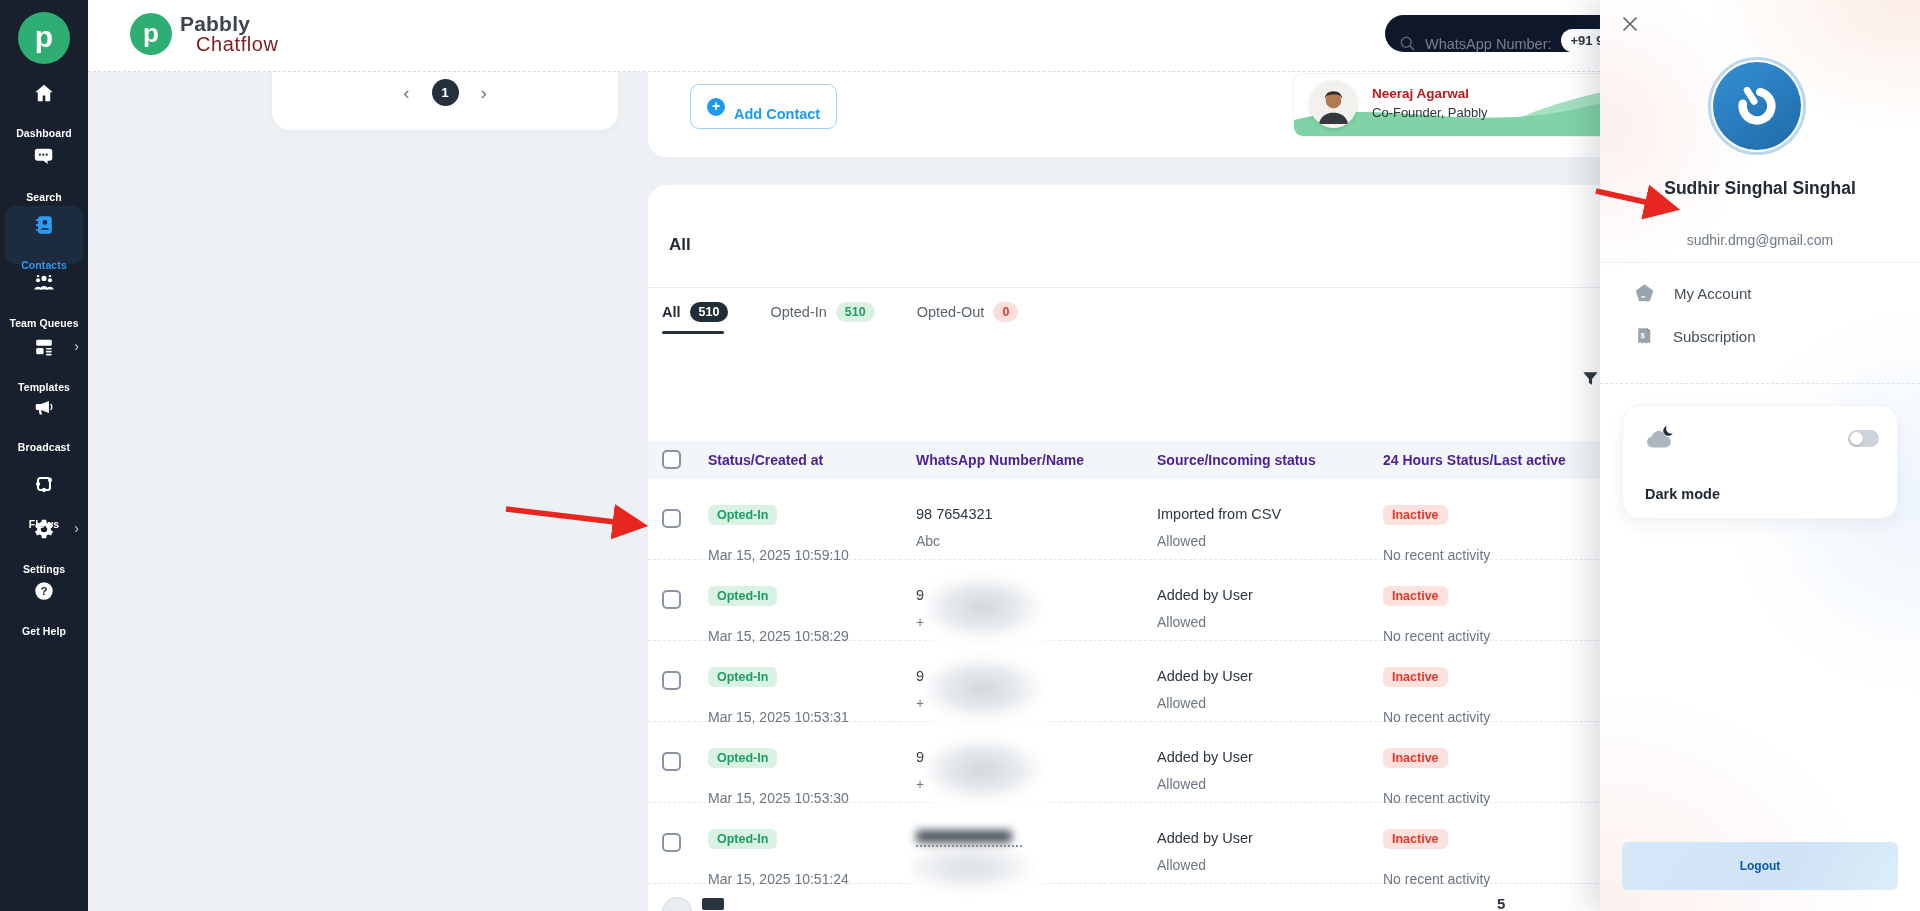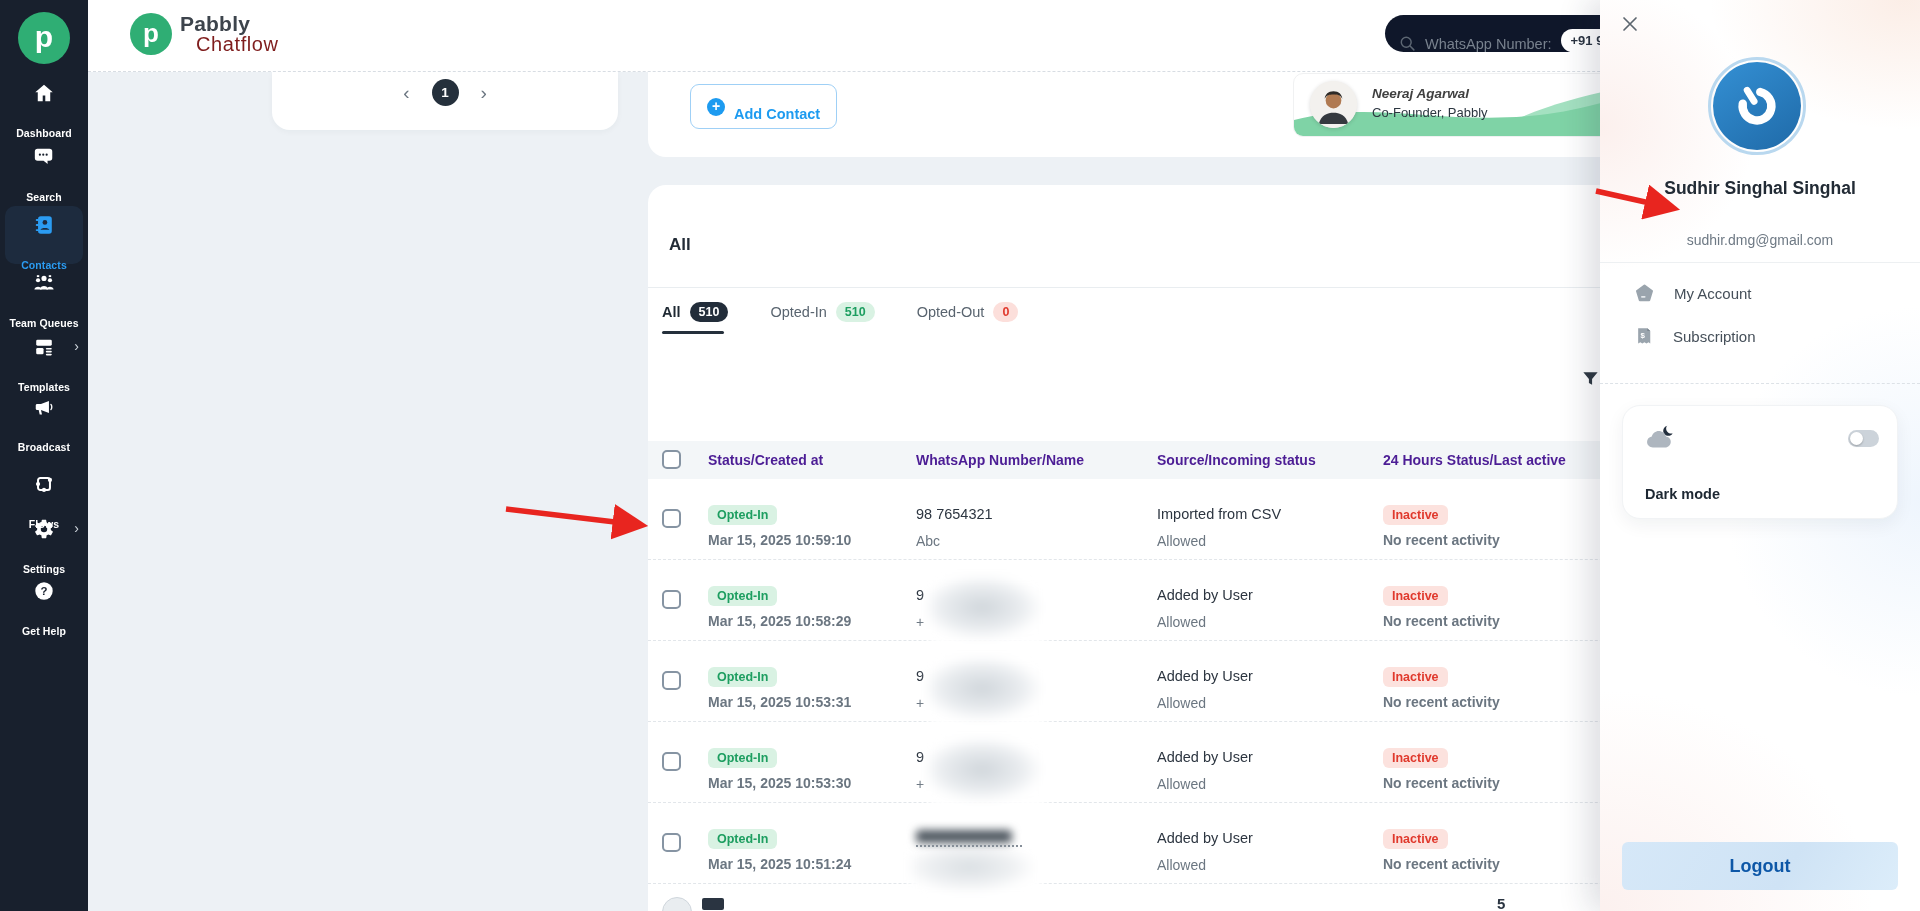--- a/index.html
+++ b/index.html
@@ -39,21 +39,21 @@
   .add-contact{position:absolute;left:42px;top:12px;height:45px;padding:0 16px;border:1.5px solid #9fd0f6;border-radius:9px;
        background:#fff;display:flex;align-items:center;gap:9px;cursor:pointer;box-sizing:border-box;}
   .plus-ico{width:18px;height:18px;border-radius:50%;background:#1d9bf0;color:#fff;font-size:14px;font-weight:bold;
        text-align:center;line-height:17px;}
   .add-label{color:#1d9bf0;font-weight:bold;font-size:14.5px;margin-top:15px;}
   .banner{position:absolute;left:645px;top:1px;width:420px;height:62px;border-radius:10px;background:#fff;
        border:1px solid #f0f1f2;overflow:hidden;}
   .banner-swoosh{position:absolute;left:0;bottom:0;width:100%;height:100%;}
   .banner-avatar{position:absolute;left:16px;top:7px;width:47px;height:47px;border-radius:50%;background:#f3f1ee;
        box-shadow:0 1px 4px rgba(0,0,0,.15);overflow:hidden;}
-  .banner-name{position:absolute;left:78px;top:12px;font-size:13.5px;font-weight:bold;color:#404040;font-style:italic;}
+  .banner-name{position:absolute;left:78px;top:12px;font-size:13.5px;font-weight:bold;color:#b91c1c;}
   .banner-role{position:absolute;left:78px;top:31px;font-size:13px;color:#2c3640;}
   .banner-person{position:absolute;right:-14px;top:-4px;width:68px;height:76px;background:#43474d;border-radius:45% 0 0 30%;}
   
   .main-card{position:absolute;left:560px;top:113px;width:1060px;bottom:0;background:#fff;border-radius:18px 18px 0 0;overflow:hidden;}
   .all-title{position:absolute;left:21px;top:50px;font-size:17px;font-weight:bold;color:#232c37;}
   .title-div{position:absolute;left:0;right:0;top:102px;height:1px;background:#e9edf0;}
   .tabs{position:absolute;left:14px;top:117px;display:flex;align-items:center;gap:42px;}
   .tab{display:flex;align-items:center;gap:9px;cursor:pointer;}
   .tab-label{font-size:14.5px;color:#59646f;}
   .tab.active .tab-label{color:#1f2933;font-weight:bold;}
@@ -75,21 +75,21 @@
   .tbody{position:absolute;left:0;right:0;top:294px;}
   .trow{position:relative;height:80px;border-bottom:1px dashed #e2e6ea;}
   .trow .cbox{position:absolute;left:14px;top:30px;}
   .cell{position:absolute;top:26px;}
   .c1{left:60px;} .c2{left:268px;} .c3{left:509px;} .c4{left:735px;}
   .badge{display:inline-block;font-size:12.5px;font-weight:bold;border-radius:6px;padding:3px 9px;}
   .badge-optin{background:#d9f2e3;color:#1d9e60;}
   .badge-inactive{background:#fce2de;color:#e0392d;}
   .cell .main{font-size:14.5px;color:#2c3540;line-height:19px;min-height:19px;}
   .cell .sub{margin-top:9px;font-size:14px;color:#6b7681;}
-  .c1 .sub,.c4 .sub{margin-top:7px;font-weight:bold;}
+  .c1 .sub,.c4 .sub{margin-top:22px;}
   .smudge,.smudge-dark,.dotline{display:none;position:absolute;}
   .trow.blur-light .smudge{display:block;left:12px;top:-10px;width:120px;height:70px;border-radius:10px;
        background:radial-gradient(60% 55% at 45% 45%,#d0d6db 0%,#e9ecef 55%,#ffffff 85%);filter:blur(5px);}
   .trow.blur-dark .smudge{display:block;left:-6px;top:14px;width:132px;height:54px;border-radius:10px;
        background:radial-gradient(60% 55% at 45% 45%,#dadfe3 0%,#eef0f2 55%,#ffffff 85%);filter:blur(5px);}
   .trow.blur-dark .smudge-dark{display:block;left:0;top:1px;width:96px;height:13px;background:#4d565f;filter:blur(4px);border-radius:4px;}
   .trow.blur-dark .dotline{display:block;left:0;top:16px;width:106px;border-top:2px dotted #858e98;}
   .foot-circle{position:absolute;left:14px;top:712px;width:30px;height:30px;border-radius:50%;background:#e9edf0;border:1px solid #cfd6dc;box-sizing:border-box;}
   .foot-mark{position:absolute;left:54px;top:713px;width:22px;height:12px;background:#2a3441;border-radius:2px;}
   .foot-num{position:absolute;left:849px;top:710px;font-size:15px;font-weight:bold;color:#2a3441;}
@@ -113,21 +113,21 @@
   .pmenu-label{font-size:15px;color:#454f59;}
   .panel-div2{position:absolute;left:0;right:0;top:383px;border-top:1px dashed #dde2e7;}
   .dm-card{position:absolute;left:22px;top:405px;width:276px;height:114px;border-radius:18px;background:#fff;
        border:1px solid #f1f3f5;box-shadow:0 6px 18px rgba(25,35,50,.06);box-sizing:border-box;}
   .dm-icon{position:absolute;left:20px;top:16px;}
   .toggle{position:absolute;right:18px;top:24px;width:31px;height:17px;border-radius:10px;background:#ccd3da;cursor:pointer;}
   .knob{position:absolute;left:2px;top:2px;width:13px;height:13px;border-radius:50%;background:#fff;box-shadow:0 1px 2px rgba(0,0,0,.25);}
   .dm-label{position:absolute;left:22px;top:80px;font-size:14.5px;font-weight:bold;color:#1d2732;}
   .logout{position:absolute;left:22px;top:842px;width:276px;height:48px;border-radius:6px;cursor:pointer;
        background:linear-gradient(120deg,#d6e8f8 0%,#cfe3f5 60%,#dcedfa 100%);
-       text-align:center;line-height:48px;font-size:18px;font-weight:bold;color:#0d57a7;}
+       text-align:center;line-height:48px;font-size:12px;font-weight:bold;color:#0d57a7;}
   
   .arrows{position:absolute;left:0;top:0;width:1920px;height:911px;z-index:60;pointer-events:none;}
 </style>
 </head>
 <body>
 
 <div class="sidebar">
   <div class="side-logo">p</div>
 
   <div class="nav-item" style="top:82px">

